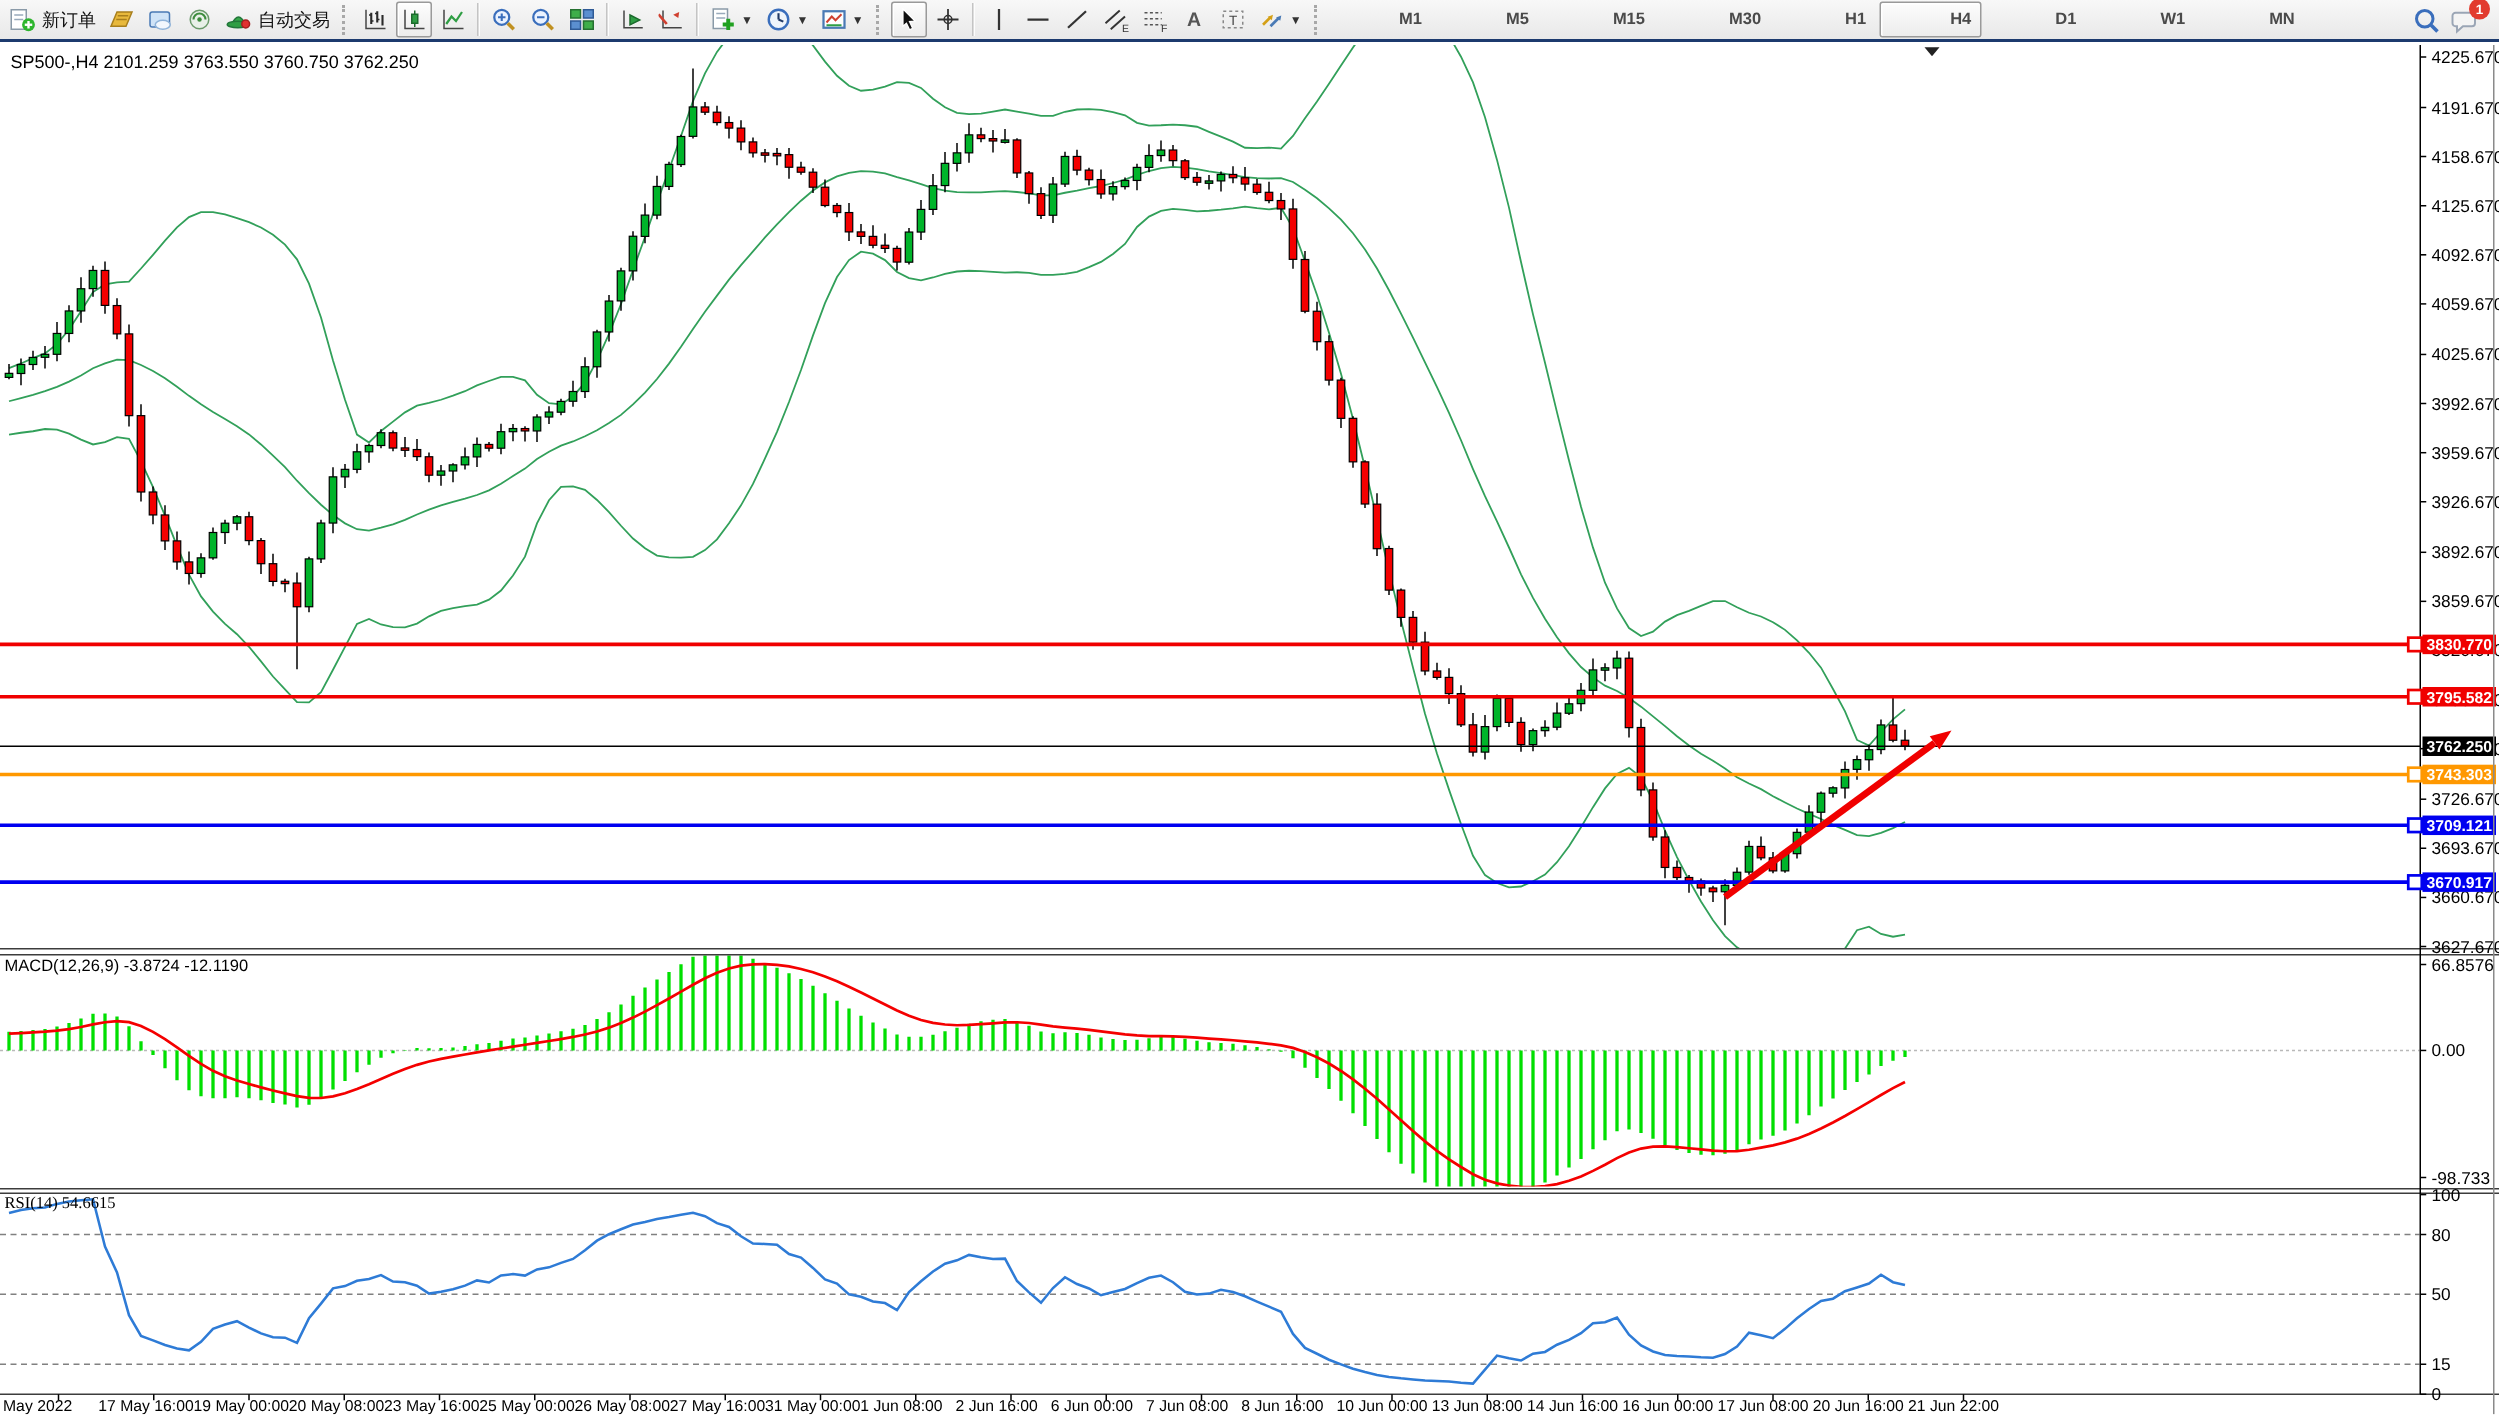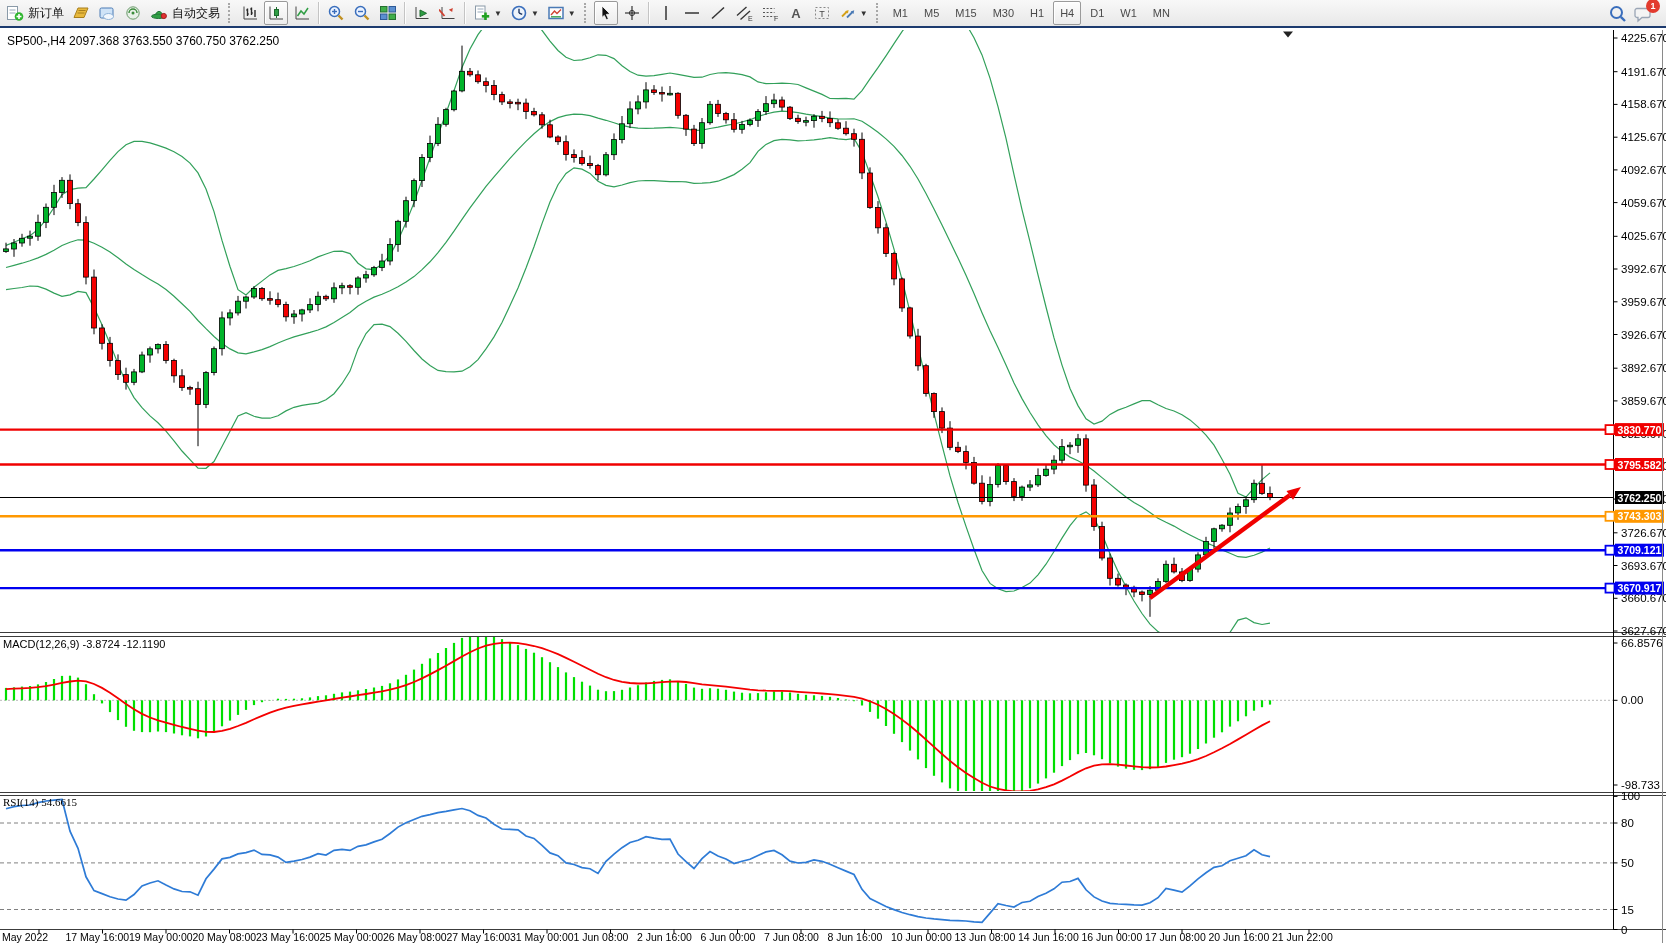--- a/index.html
+++ b/index.html
@@ -9,21 +9,21 @@
   .toolbar{position:absolute;left:0;top:0;width:1666px;height:28px;
     background:linear-gradient(#f8f8f8,#e8e8e8);border-bottom:2px solid #1c3a6e;
     display:flex;align-items:center;padding:0 0 0 2px;box-sizing:border-box;}
   .tbtn{height:24px;min-width:24px;display:flex;align-items:center;justify-content:center;
     padding:0 2px;margin:0 1px;border:1px solid transparent;border-radius:2px;box-sizing:border-box;cursor:default;}
   .tbtn.sel{background:linear-gradient(#fdfdfd,#ececec);border:1px solid #9a9a9a;box-shadow:inset 1px 1px 0 #fff;}
   .tbtn .lbl{font-size:12px;color:#111;margin-left:4px;white-space:nowrap;}
   .tbtn .caret{font-size:8px;color:#333;margin-left:3px;}
   .tbtn .icon{width:18px;height:18px;display:block;}
   .tbtn .icon svg{display:block;}
-  .tf .tflbl{font-size:11px;font-weight:normal;color:#4a4a4a;padding:0 4px;}
+  .tf .tflbl{font-size:11px;font-weight:bold;color:#4a4a4a;padding:0 4px;margin-left:40px;}
   .sep{width:0;border-left:1px solid #c4c4c4;border-right:1px solid #fdfdfd;height:22px;margin:0 3px;}
   .grip{width:3px;height:20px;margin:0 4px;border-left:2px dotted #a8a8a8;}
   .tb-right{margin-left:auto;display:flex;align-items:center;padding-right:10px;}
   .tb-right .tbtn{position:relative;}
   .badge{position:absolute;top:-3px;right:-6px;width:14px;height:14px;border-radius:50%;
     background:#e23b2e;color:#fff;font-size:9px;font-weight:bold;display:flex;align-items:center;justify-content:center;}
   
   .chart-area{position:absolute;left:0;top:30px;width:1666px;height:913px;background:#fff;}
   #chartSvg{position:absolute;left:0;top:0;}
   .chart-title{position:absolute;left:7px;top:4px;font-size:12px;color:#000;}
@@ -971,17 +971,17 @@
           <text x="1081.5" y="940.5" font-size="10.5" fill="#000">16 Jun 00:00</text>
           <line x1="1182" y1="929.5" x2="1182" y2="933.5" stroke="#000"></line>
           <text x="1145" y="940.5" font-size="10.5" fill="#000">17 Jun 08:00</text>
           <line x1="1245.5" y1="929.5" x2="1245.5" y2="933.5" stroke="#000"></line>
           <text x="1208.5" y="940.5" font-size="10.5" fill="#000">20 Jun 16:00</text>
           <line x1="1309" y1="929.5" x2="1309" y2="933.5" stroke="#000"></line>
           <text x="1272" y="940.5" font-size="10.5" fill="#000">21 Jun 22:00</text>
         </g>
         <line x1="1662.5" y1="30" x2="1662.5" y2="943" stroke="#8a8a8a"></line>
       </svg>
-    <div class="chart-title">SP500-,H4  2097.368 3763.550 3760.750 3762.250</div>
+    <div class="chart-title">SP500-,H4  2101.259 3763.550 3760.750 3762.250</div>
     <div class="ind-label" id="macdLabel">MACD(12,26,9) -3.8724 -12.1190</div>
     <div class="ind-label" id="rsiLabel">RSI(14) 54.6615</div>
   </div>
 </div>
 
 </body></html>

